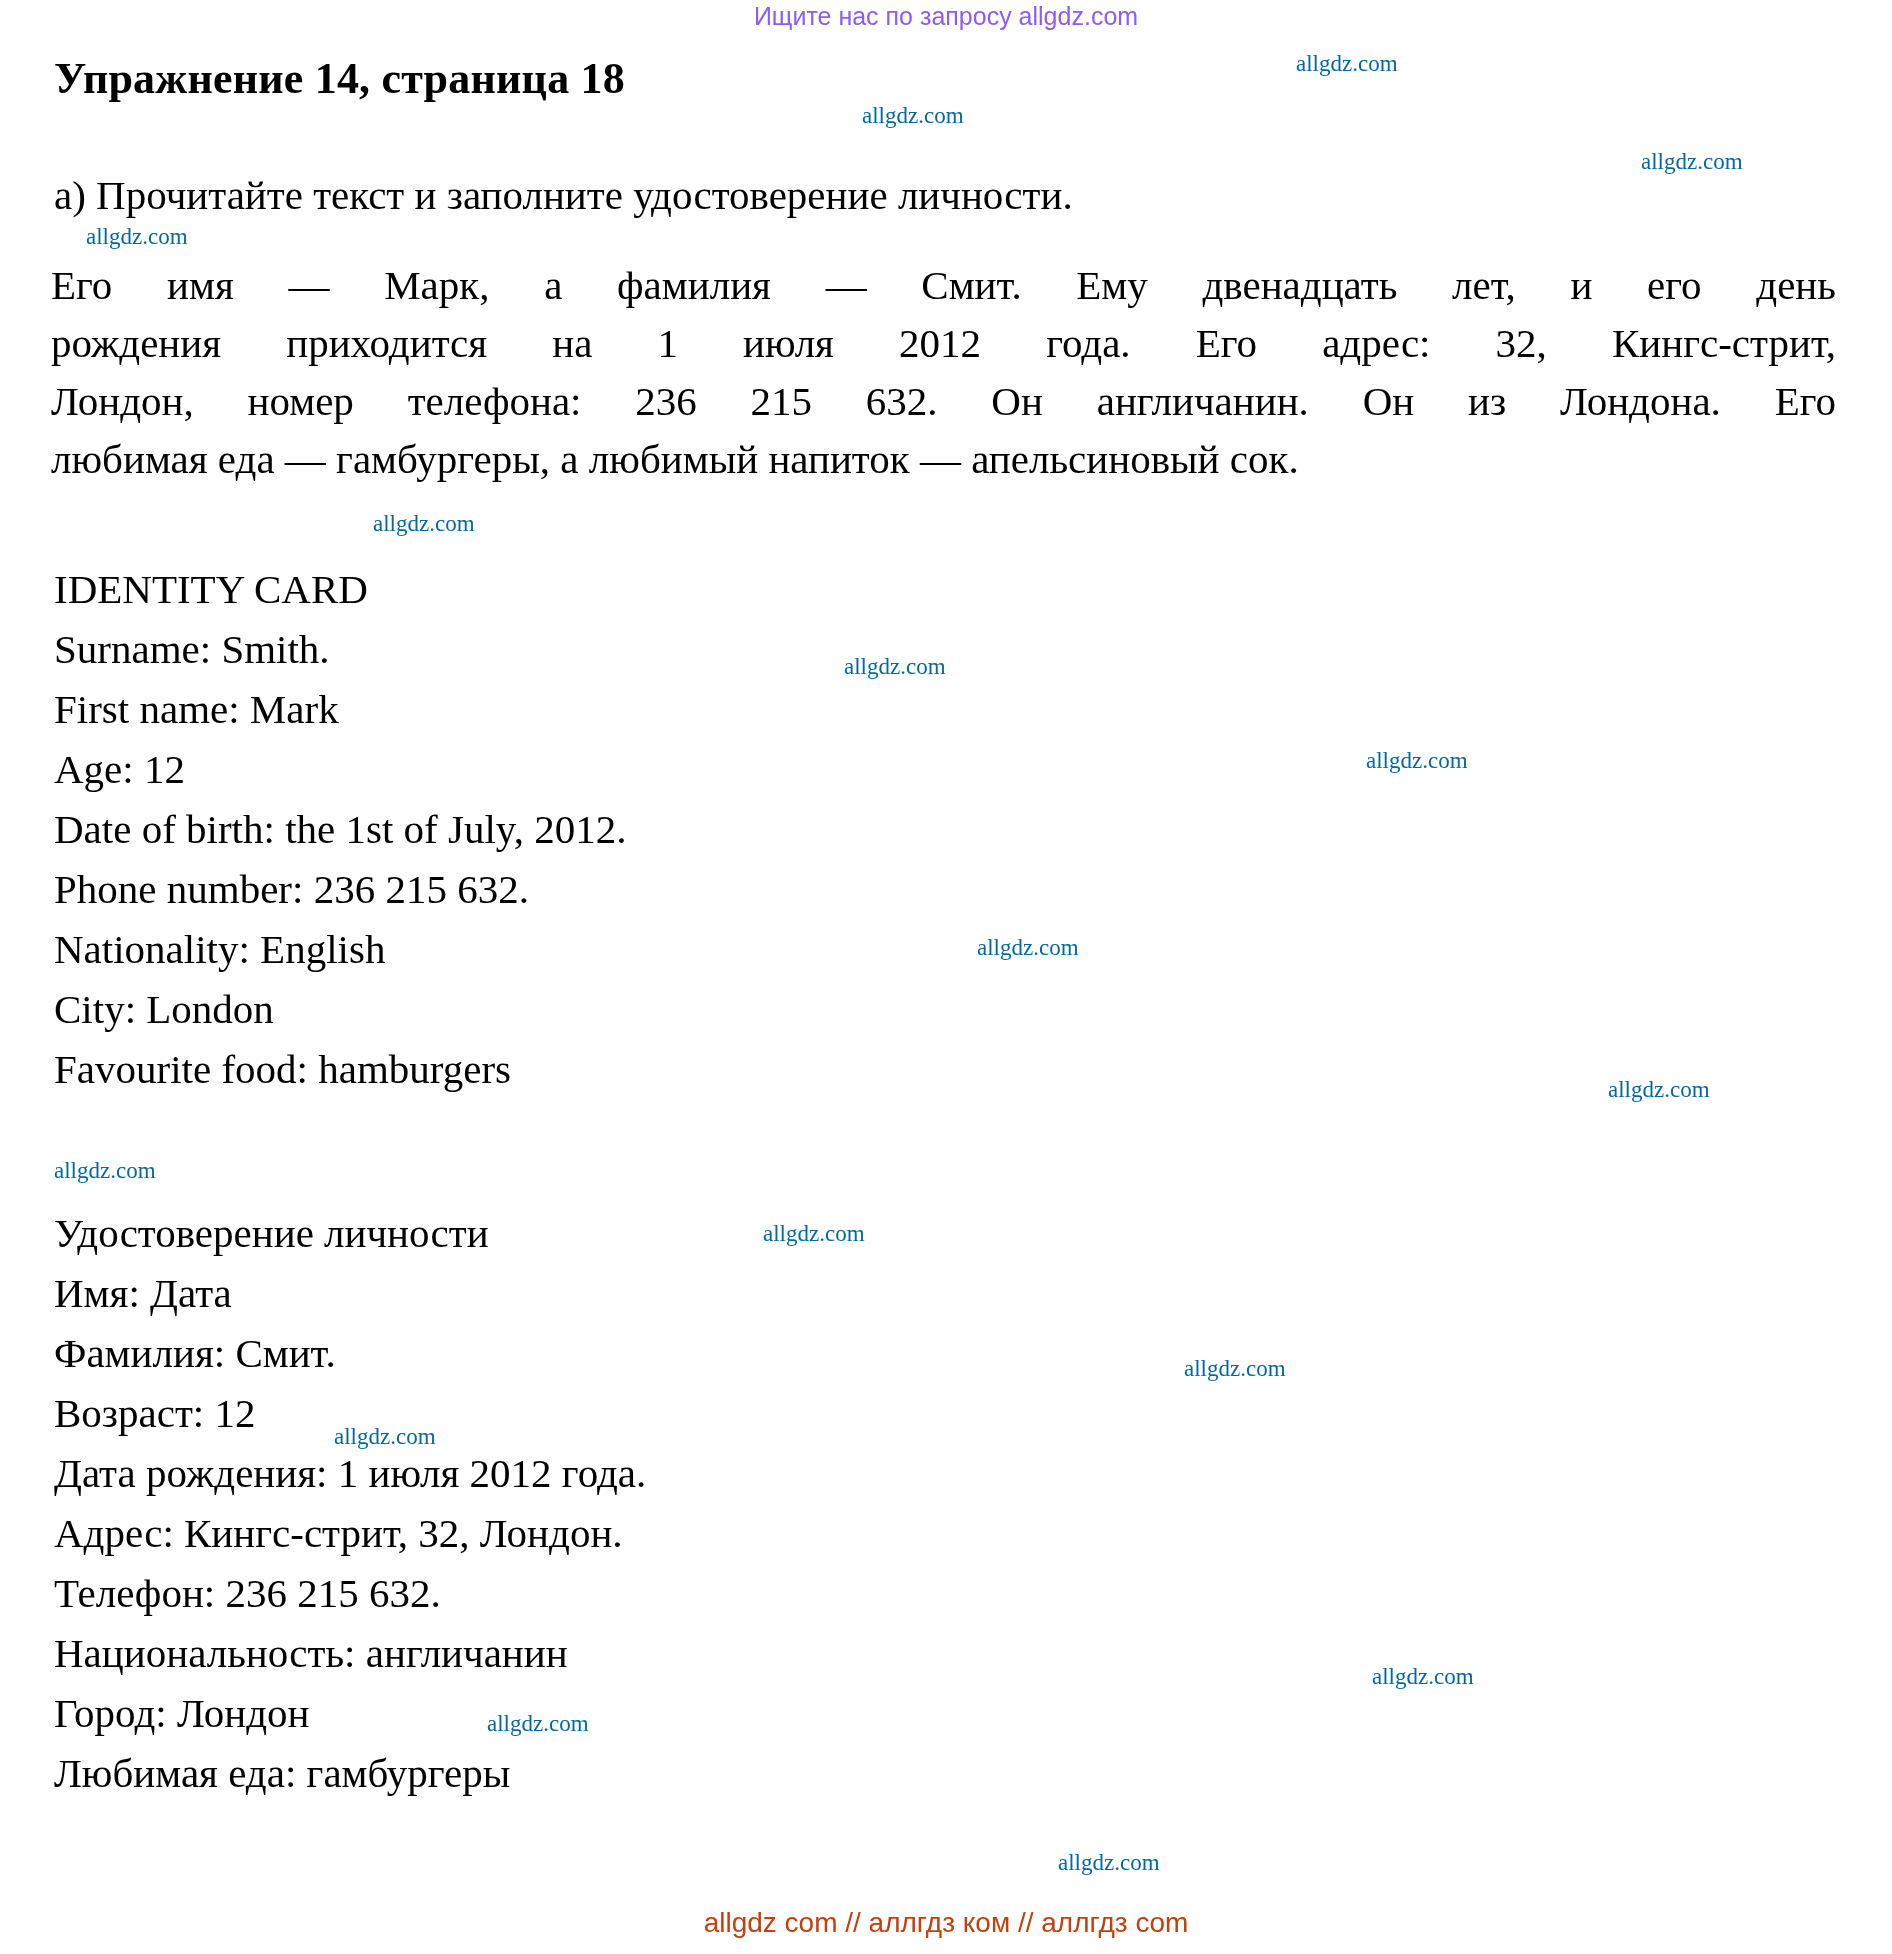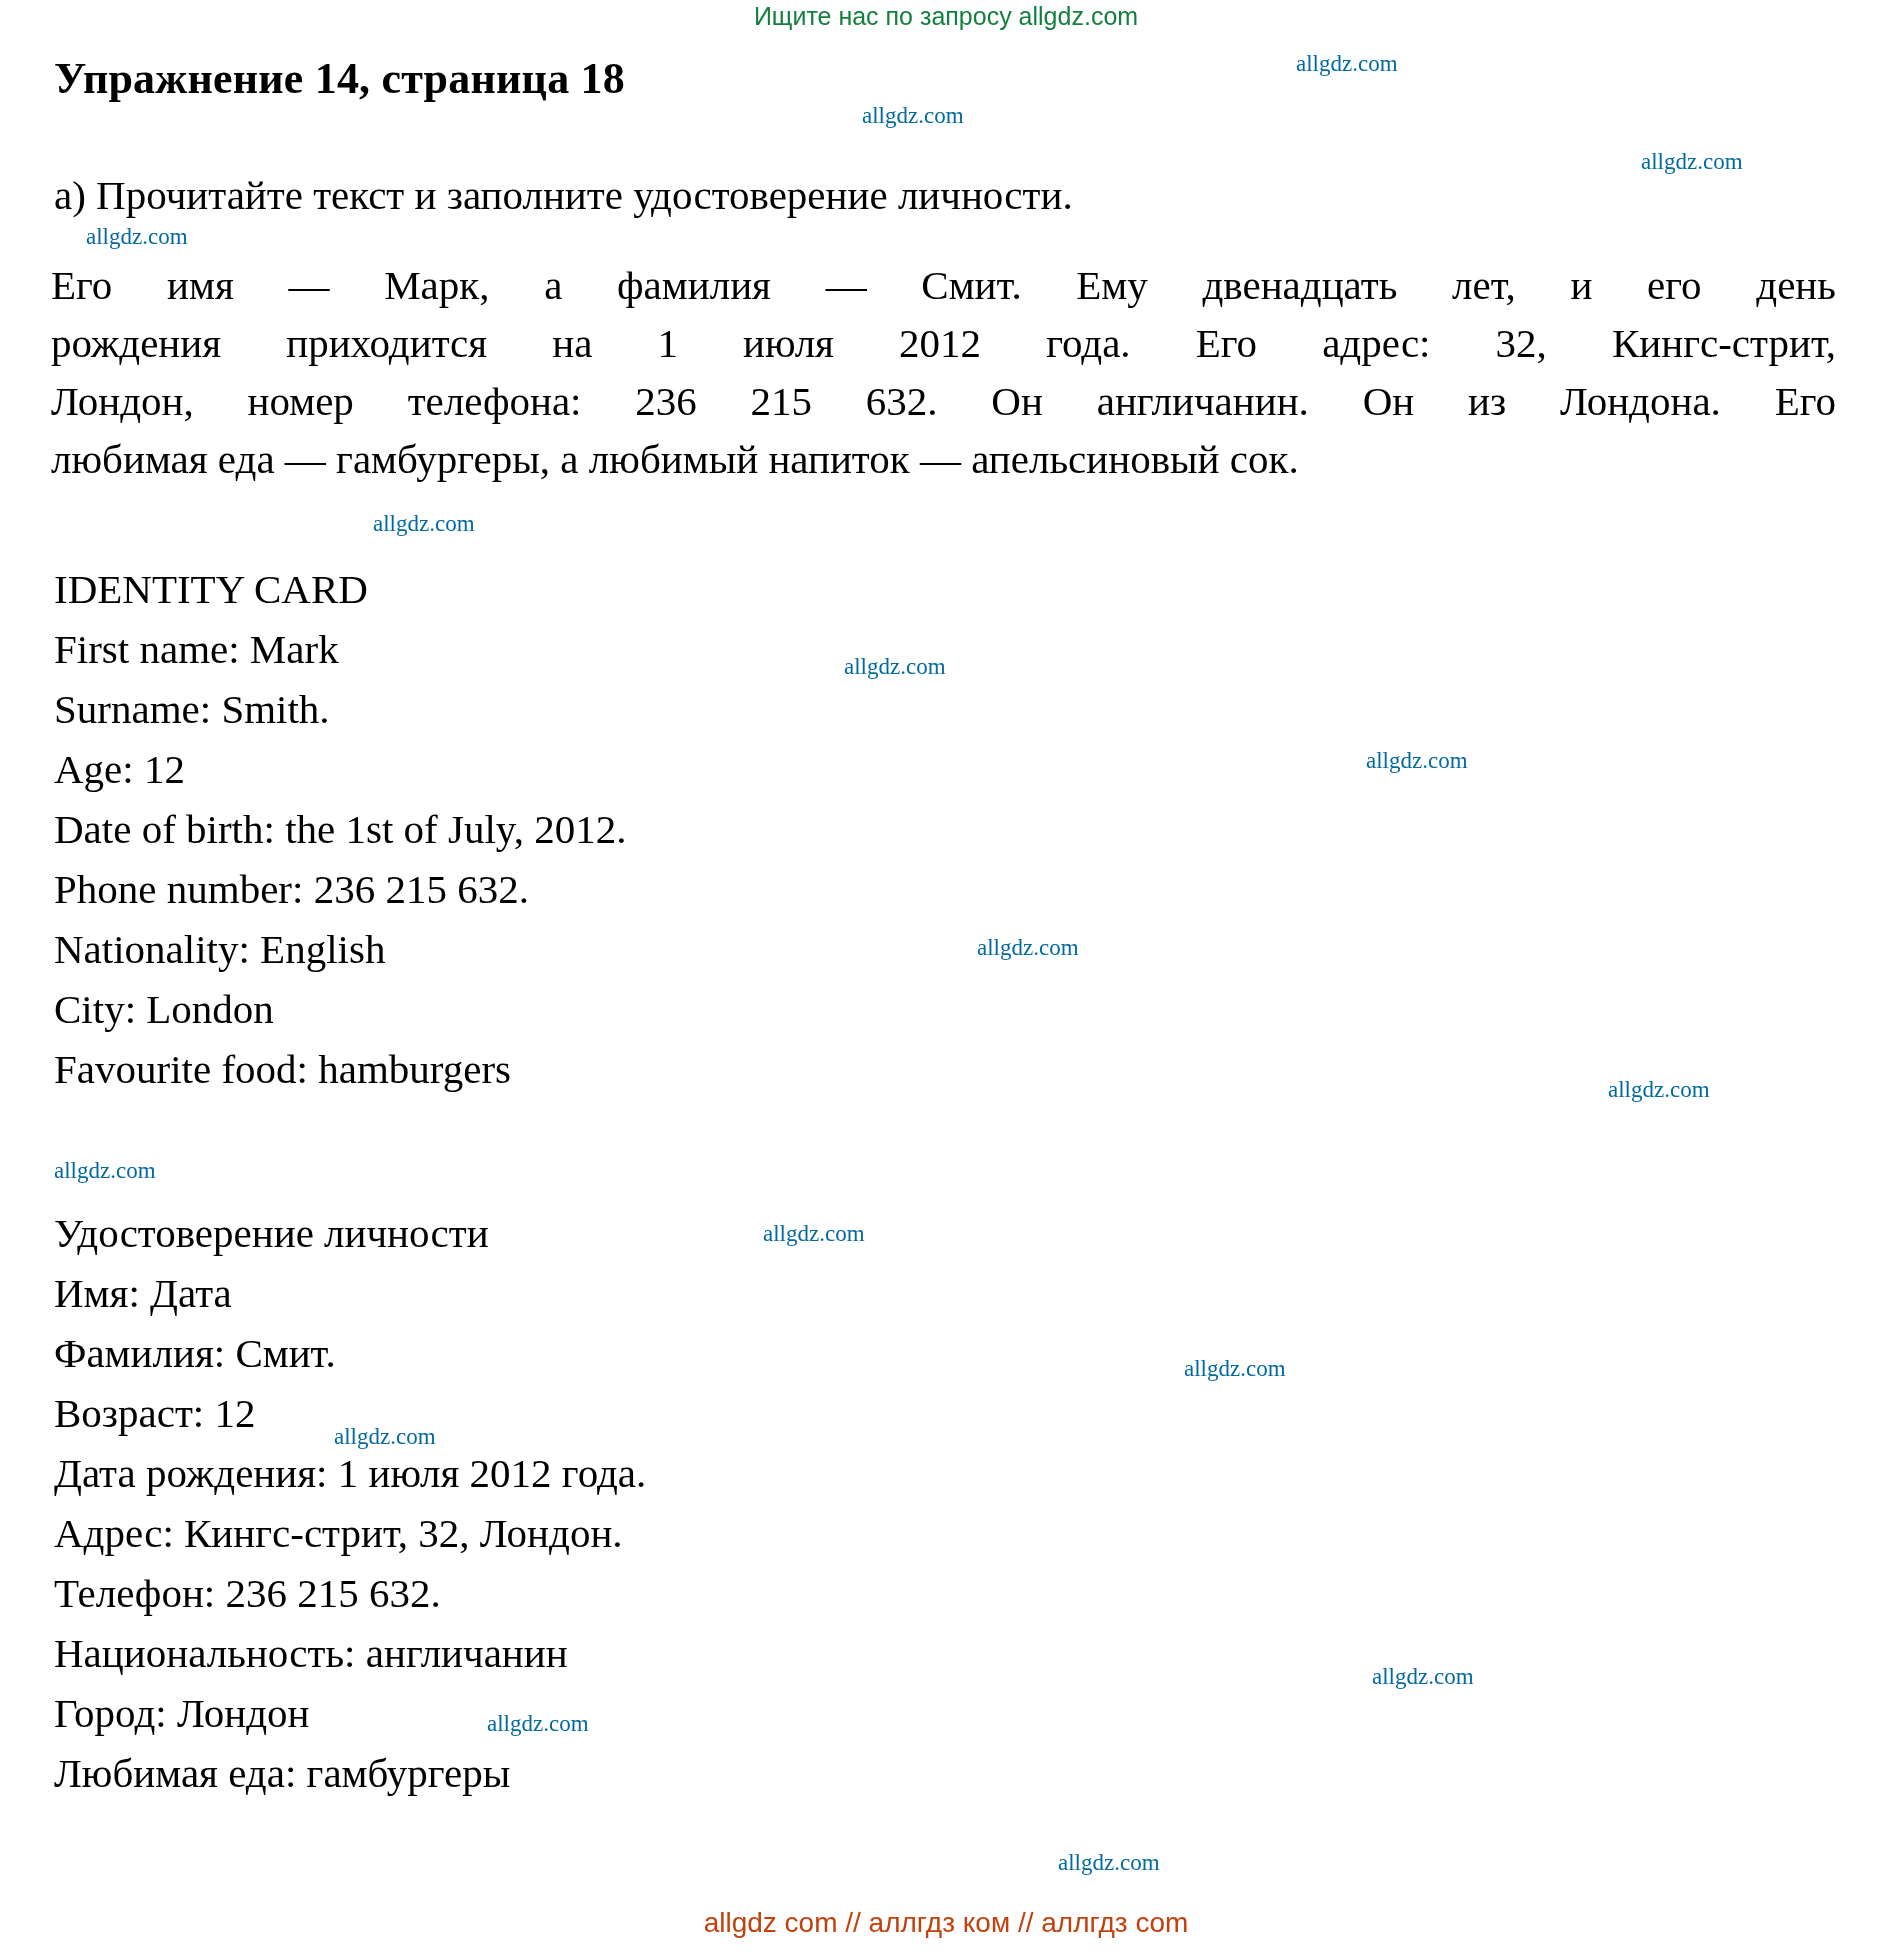--- a/index.html
+++ b/index.html
@@ -119,37 +119,37 @@
     font-size: 28px;
     color: #5b1a95;
     white-space: nowrap;
   }
 </style>
 </head>
 <body>
 
 <div class="content">
 
-  <div class="promo-banner" style="color: #15803d;">Ищите нас по запросу allgdz.com</div>
+  <div class="promo-banner" style="color: #8b5cf6;">Ищите нас по запросу allgdz.com</div>
 
   <div class="page-title">Упражнение 14, страница 18</div>
 
   <div class="task-prompt">а) Прочитайте текст и заполните удостоверение личности.</div>
 
   <div class="passage">
     <div class="pline">Его имя — Марк, а фамилия — Смит. Ему двенадцать лет, и его день</div>
     <div class="pline">рождения приходится на 1 июля 2012 года. Его адрес: 32, Кингс-стрит,</div>
     <div class="pline">Лондон, номер телефона: 236 215 632. Он англичанин. Он из Лондона. Его</div>
     <div class="pline lastline">любимая еда — гамбургеры, а любимый напиток — апельсиновый сок.</div>
   </div>
 
   <div class="card-block card-en">
     <span class="card-heading">IDENTITY CARD</span>
+    <span class="card-line">Surname: Smith.</span>
     <span class="card-line">First name: Mark</span>
-    <span class="card-line">Surname: Smith.</span>
     <span class="card-line">Age: 12</span>
     <span class="card-line">Date of birth: the 1st of July, 2012.</span>
     <span class="card-line">Phone number: 236 215 632.</span>
     <span class="card-line">Nationality: English</span>
     <span class="card-line">City: London</span>
     <span class="card-line">Favourite food: hamburgers</span>
   </div>
 
   <div class="card-block card-ru">
     <span class="card-heading">Удостоверение личности</span>

